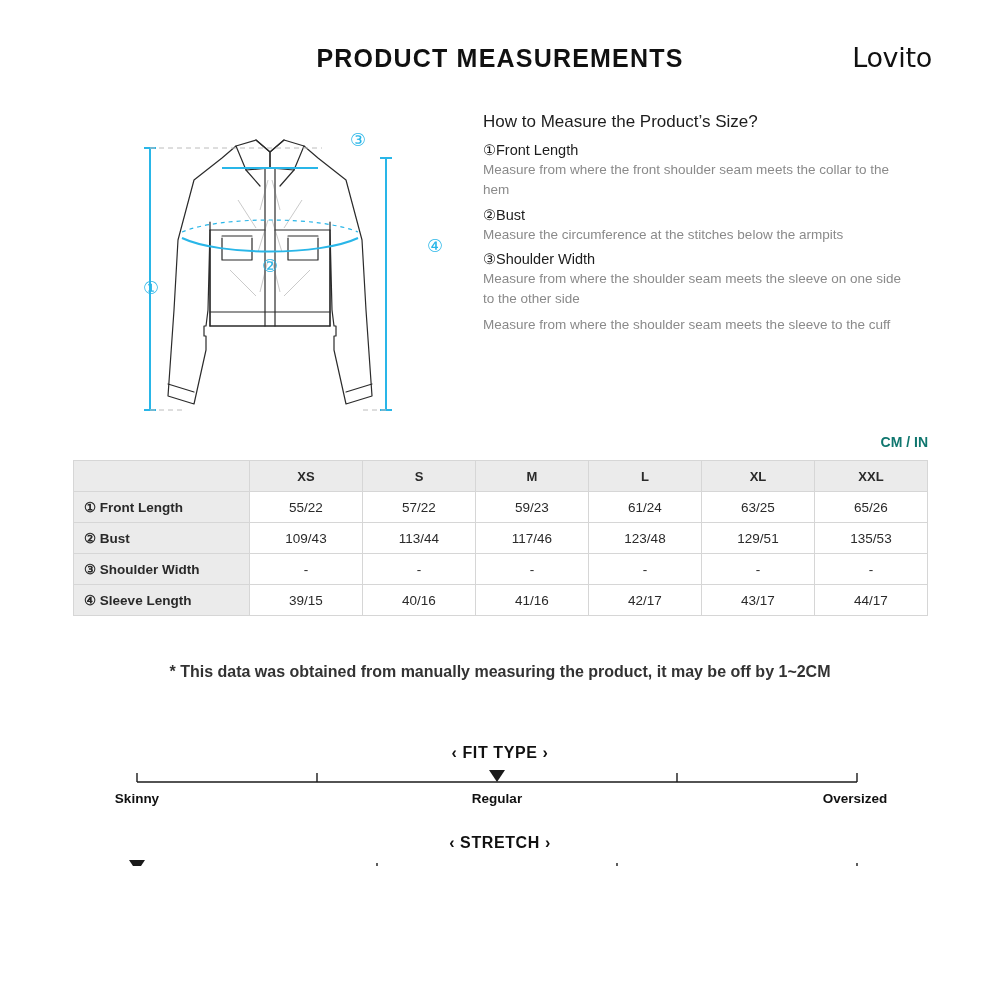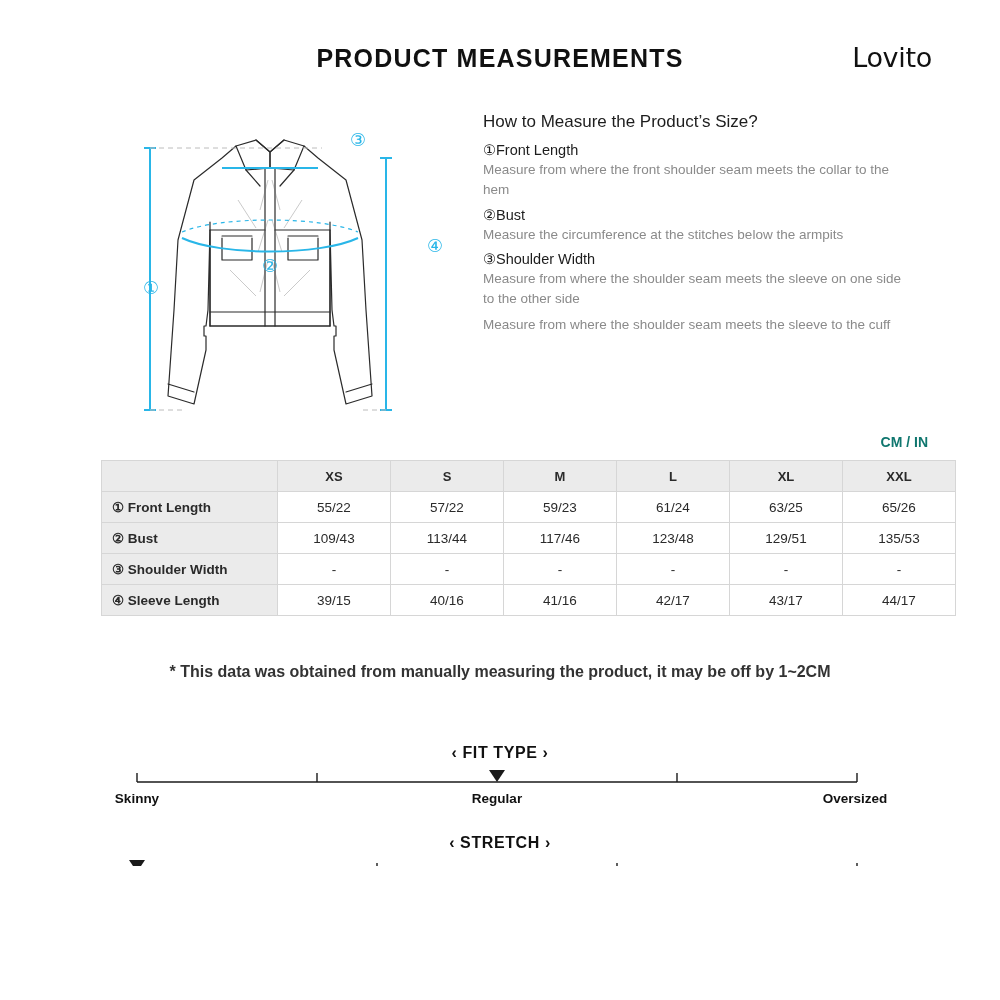--- a/index.html
+++ b/index.html
@@ -83,21 +83,20 @@
     font-weight: bold;
     color: #0f766e;
   }
 
   
   .tablewrap {
     position: absolute;
     left: 73px;
     top: 460px;
     width: 855px;
-    margin-left: 28px;
   }
   table.sizes {
     border-collapse: collapse;
     width: 855px;
     table-layout: fixed;
   }
   table.sizes th, table.sizes td {
     border: 1px solid #d6d6d6;
     height: 31px;
     text-align: center;

